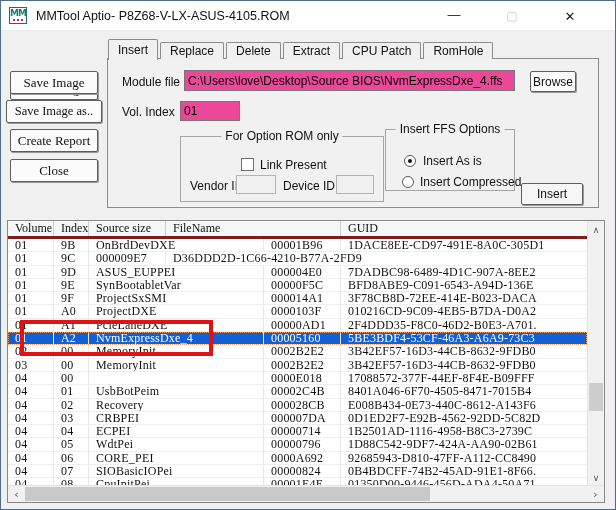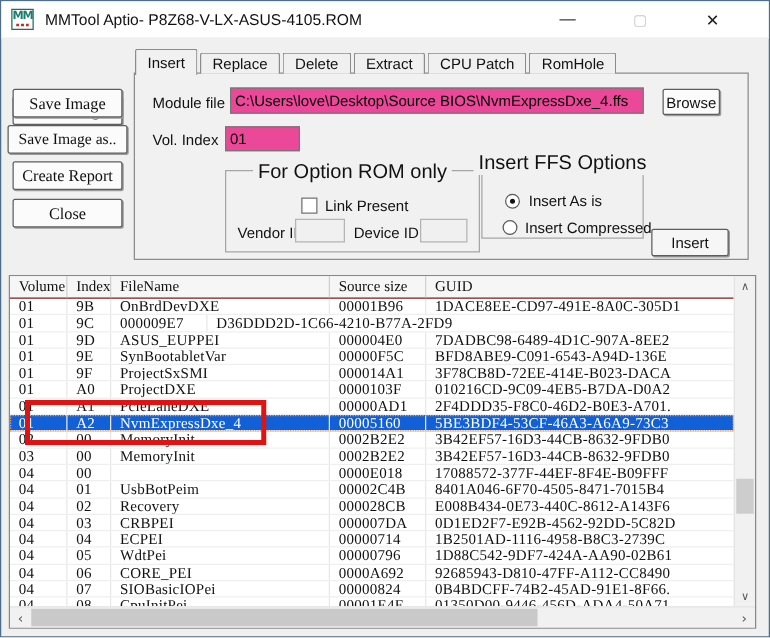--- a/index.html
+++ b/index.html
@@ -49,21 +49,21 @@
   .txt:disabled,.txt.disabled{background:#F0F0F0;border-color:#B4B4B4;}
   .mf-label{left:14px;top:16px;}
   .mf-input{left:76px;top:11px;width:331px;height:21px;}
   .browse-btn{position:absolute;left:422px;top:12px;width:46px;height:21px;background:#FBFBFB;
     border:1px solid #5E5E5E;box-shadow:1px 1px 0 0 #9A9A9A;border-radius:2px;
     font-size:12px;display:flex;align-items:center;justify-content:center;}
   .vi-label{left:14px;top:46px;}
   .vi-input{left:72px;top:42px;width:60px;height:20px;}
   .groupbox{position:absolute;border:1px solid #A6A6A6;}
   .groupbox .legend{position:absolute;top:-8px;left:50%;transform:translateX(-50%);
-    background:#F1F1F1;padding:0 4px;font-size:16px;white-space:nowrap;text-align:center;}
+    background:#F1F1F1;padding:0 4px;font-size:12px;white-space:nowrap;text-align:center;}
   .grp-oprom{left:72px;top:77px;width:204px;height:66px;}
   .grp-ffs{left:277px;top:70px;width:130px;height:62px;}
   .checkbox{position:absolute;width:13px;height:13px;background:#fff;border:1px solid #707070;}
   .cb-link{left:60px;top:21px;}
   .cb-link-lbl{left:79px;top:21px;}
   .vnd-lbl{left:9px;top:42px;}
   .vnd-input{left:55px;top:38px;width:40px;height:19px;}
   .dev-lbl{left:102px;top:42px;}
   .dev-input{left:155px;top:38px;width:38px;height:19px;}
   .radio{position:absolute;width:12px;height:12px;border:1px solid #5A5A5A;border-radius:50%;background:#fff;}
@@ -73,21 +73,21 @@
   .rd1-lbl{left:37px;top:24px;}
   .rd2{left:16px;top:46px;}
   .rd2-lbl{left:34px;top:45px;}
   .insert-btn{position:absolute;left:413px;top:124px;width:62px;height:22px;background:#F6F6F6;
     border:1px solid #5E5E5E;box-shadow:1px 1px 0 0 #9A9A9A;border-radius:2px;
     font-size:12px;display:flex;align-items:center;justify-content:center;}
   
   .listview{position:absolute;left:6px;top:219px;width:598px;height:283px;
     border:1px solid #878787;background:#fff;}
   .lv-header{position:absolute;left:0;top:0;right:17px;height:18px;display:flex;
-    background:#F6F6F6;border-bottom:1px solid #7f1d1d;
+    background:#F6F6F6;border-bottom:3px solid #7f1d1d;
     font-family:"Liberation Serif",serif;font-size:12px;}
   .lv-hcell{padding-left:7px;border-right:1px solid #CFCFCF;display:flex;align-items:center;
     white-space:nowrap;overflow:hidden;}
   .lv-rows{position:absolute;left:0;top:18px;right:17px;height:246px;overflow:hidden;}
   .lv-row{display:flex;height:13.3px;line-height:13px;border-bottom:1px solid #EFEFEF;
     font-family:"Liberation Serif",serif;font-size:12px;letter-spacing:0.2px;}
   .lv-cell{padding-left:7px;border-right:1px solid #E8E8E8;white-space:nowrap;overflow:hidden;}
   .c-vol{width:46px;}
   .c-idx{width:35px;}
   .c-name{width:175px;}
@@ -178,22 +178,22 @@
       <div class="lbl rd2-lbl">Insert Compressed</div>
     </div>
 
     <div class="insert-btn">Insert</div>
   </div>
 
   <div class="listview">
     <div class="lv-header">
       <div class="lv-hcell c-vol">Volume</div>
       <div class="lv-hcell c-idx">Index</div>
+      <div class="lv-hcell c-size">Source size</div>
       <div class="lv-hcell c-name">FileName</div>
-      <div class="lv-hcell c-size">Source size</div>
       <div class="lv-hcell c-guid">GUID</div>
     </div>
 
     <div class="lv-rows">
         <div class="lv-row">
           <div class="lv-cell c-vol">01</div>
           <div class="lv-cell c-idx">9B</div>
           <div class="lv-cell c-name">OnBrdDevDXE</div>
           <div class="lv-cell c-size">00001B96</div>
           <div class="lv-cell c-guid">1DACE8EE-CD97-491E-8A0C-305D1</div>

